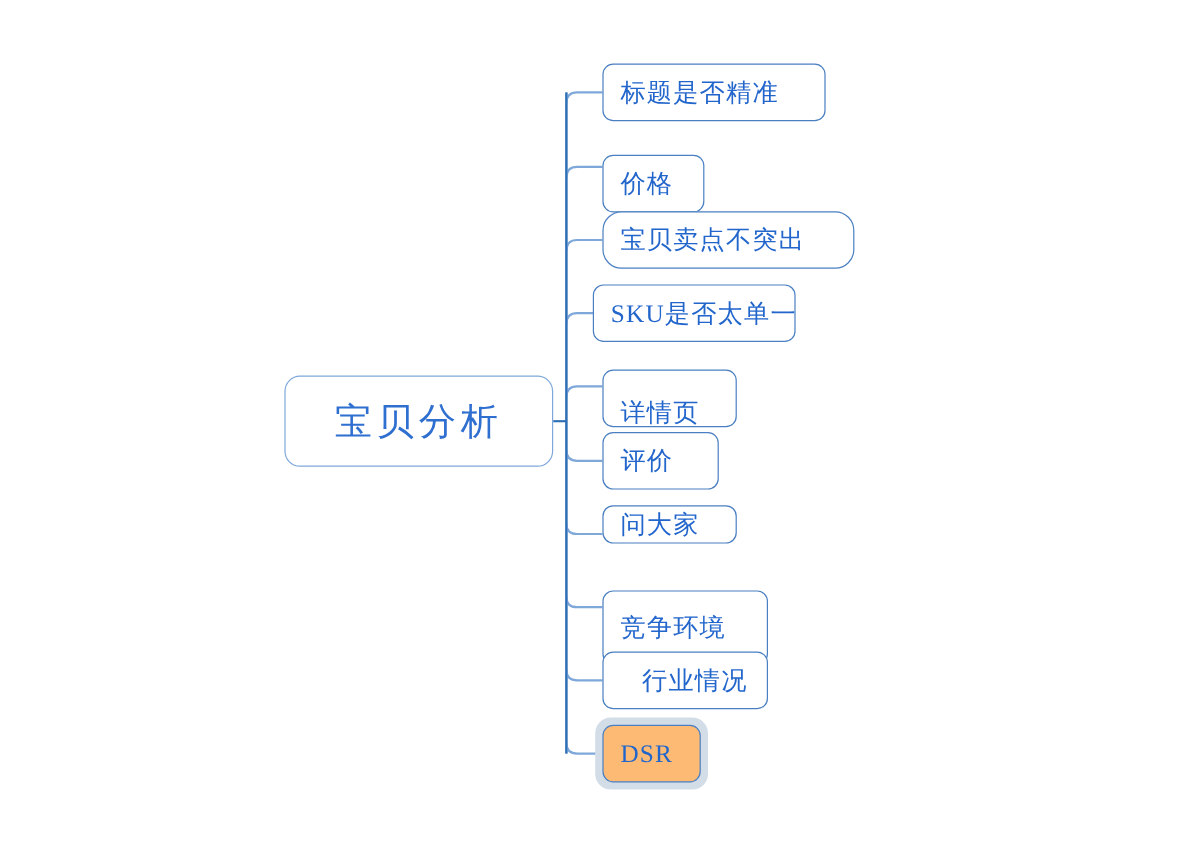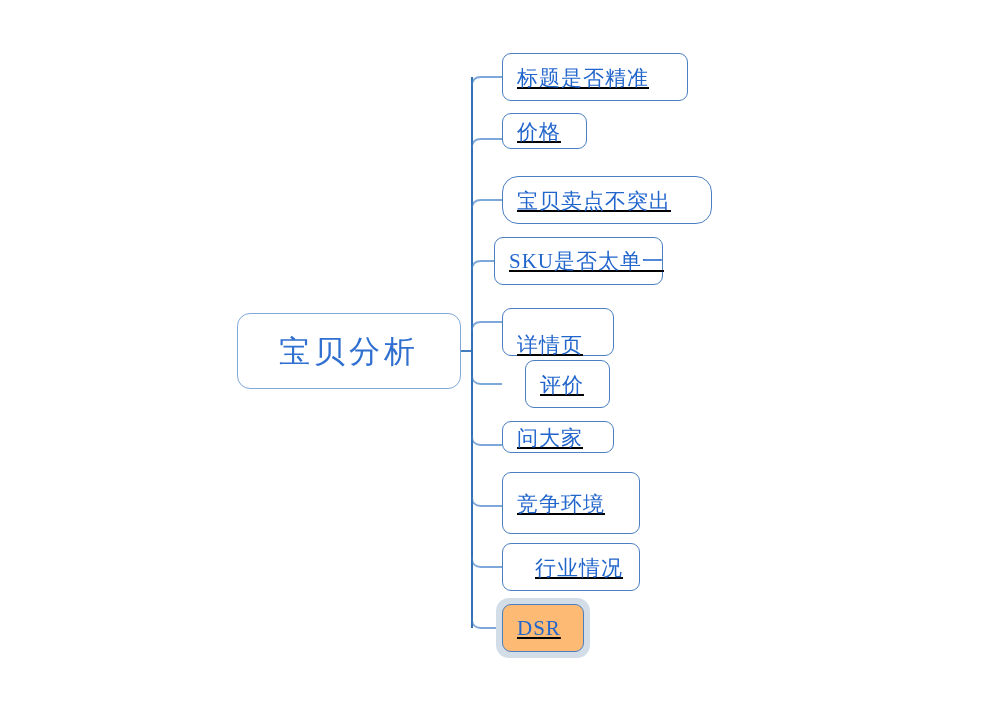--- a/index.html
+++ b/index.html
@@ -40,21 +40,20 @@
     border-width: 1.6px;
     border-radius: 13px;
     justify-content: center;
     letter-spacing: 4px;
   }
   .node-branch {
     border-color: #4a7fc1;
     border-radius: 9px;
     padding-left: 14px;
     letter-spacing: 1px;
-    text-decoration: underline;
   }
   .node-label {
     color: #2266cc;
     line-height: 1;
   }
   .node-root .node-label {
     color: #2f6fd0;
     font-size: 31px;
   }
   .node-branch .node-label {
@@ -95,39 +94,39 @@
       <path d="M 472 77 L 472 628" fill="none" stroke="#2f6fb5" stroke-width="1.6" stroke-linecap="butt"></path>
     </svg>
 
   <div id="nodes-layer">
       <div class="node node-root" style="left: 237px; top: 313px; width: 224px; height: 76px;">
         <span class="node-label">宝贝分析</span>
       </div>
       <div class="node node-branch" style="left: 502px; top: 53px; width: 186px; height: 48px;">
         <span class="node-label">标题是否精准</span>
       </div>
-      <div class="node node-branch" style="left: 502px; top: 113px; width: 85px; height: 36px;">
+      <div class="node node-branch" style="left: 502px; top: 129px; width: 85px; height: 48px;">
         <span class="node-label">价格</span>
       </div>
       <div class="node node-branch" style="left: 502px; top: 176px; width: 210px; height: 48px; border-radius: 16px;">
         <span class="node-label">宝贝卖点不突出</span>
       </div>
       <div class="node node-branch" style="left: 494px; top: 237px; width: 169px; height: 48px;">
         <span class="node-label label-serif">SKU是否太单一</span>
       </div>
       <div class="node node-branch" style="left: 502px; top: 308px; width: 112px; height: 48px; align-items: flex-end;">
         <span class="node-label">详情页</span>
       </div>
-      <div class="node node-branch" style="left: 502px; top: 360px; width: 85px; height: 48px; margin-left: 23px;">
+      <div class="node node-branch" style="left: 502px; top: 360px; width: 97px; height: 48px;">
         <span class="node-label">评价</span>
       </div>
       <div class="node node-branch" style="left: 502px; top: 421px; width: 112px; height: 32px;">
         <span class="node-label">问大家</span>
       </div>
-      <div class="node node-branch" style="left: 502px; top: 472px; width: 138px; height: 62px;">
+      <div class="node node-branch" style="left: 502px; top: 492px; width: 138px; height: 62px;">
         <span class="node-label">竞争环境</span>
       </div>
       <div class="node node-branch" style="left: 502px; top: 543px; width: 138px; height: 48px; padding-left: 32px;">
         <span class="node-label">行业情况</span>
       </div>
       <div class="sel-halo" style="left: 496px; top: 598px; width: 94px; height: 60px; background: rgb(211, 221, 232);"></div>
       <div class="node node-branch node-selected" style="left: 502px; top: 604px; width: 82px; height: 48px;">
         <span class="node-label label-serif">DSR</span>
       </div>
     </div>

